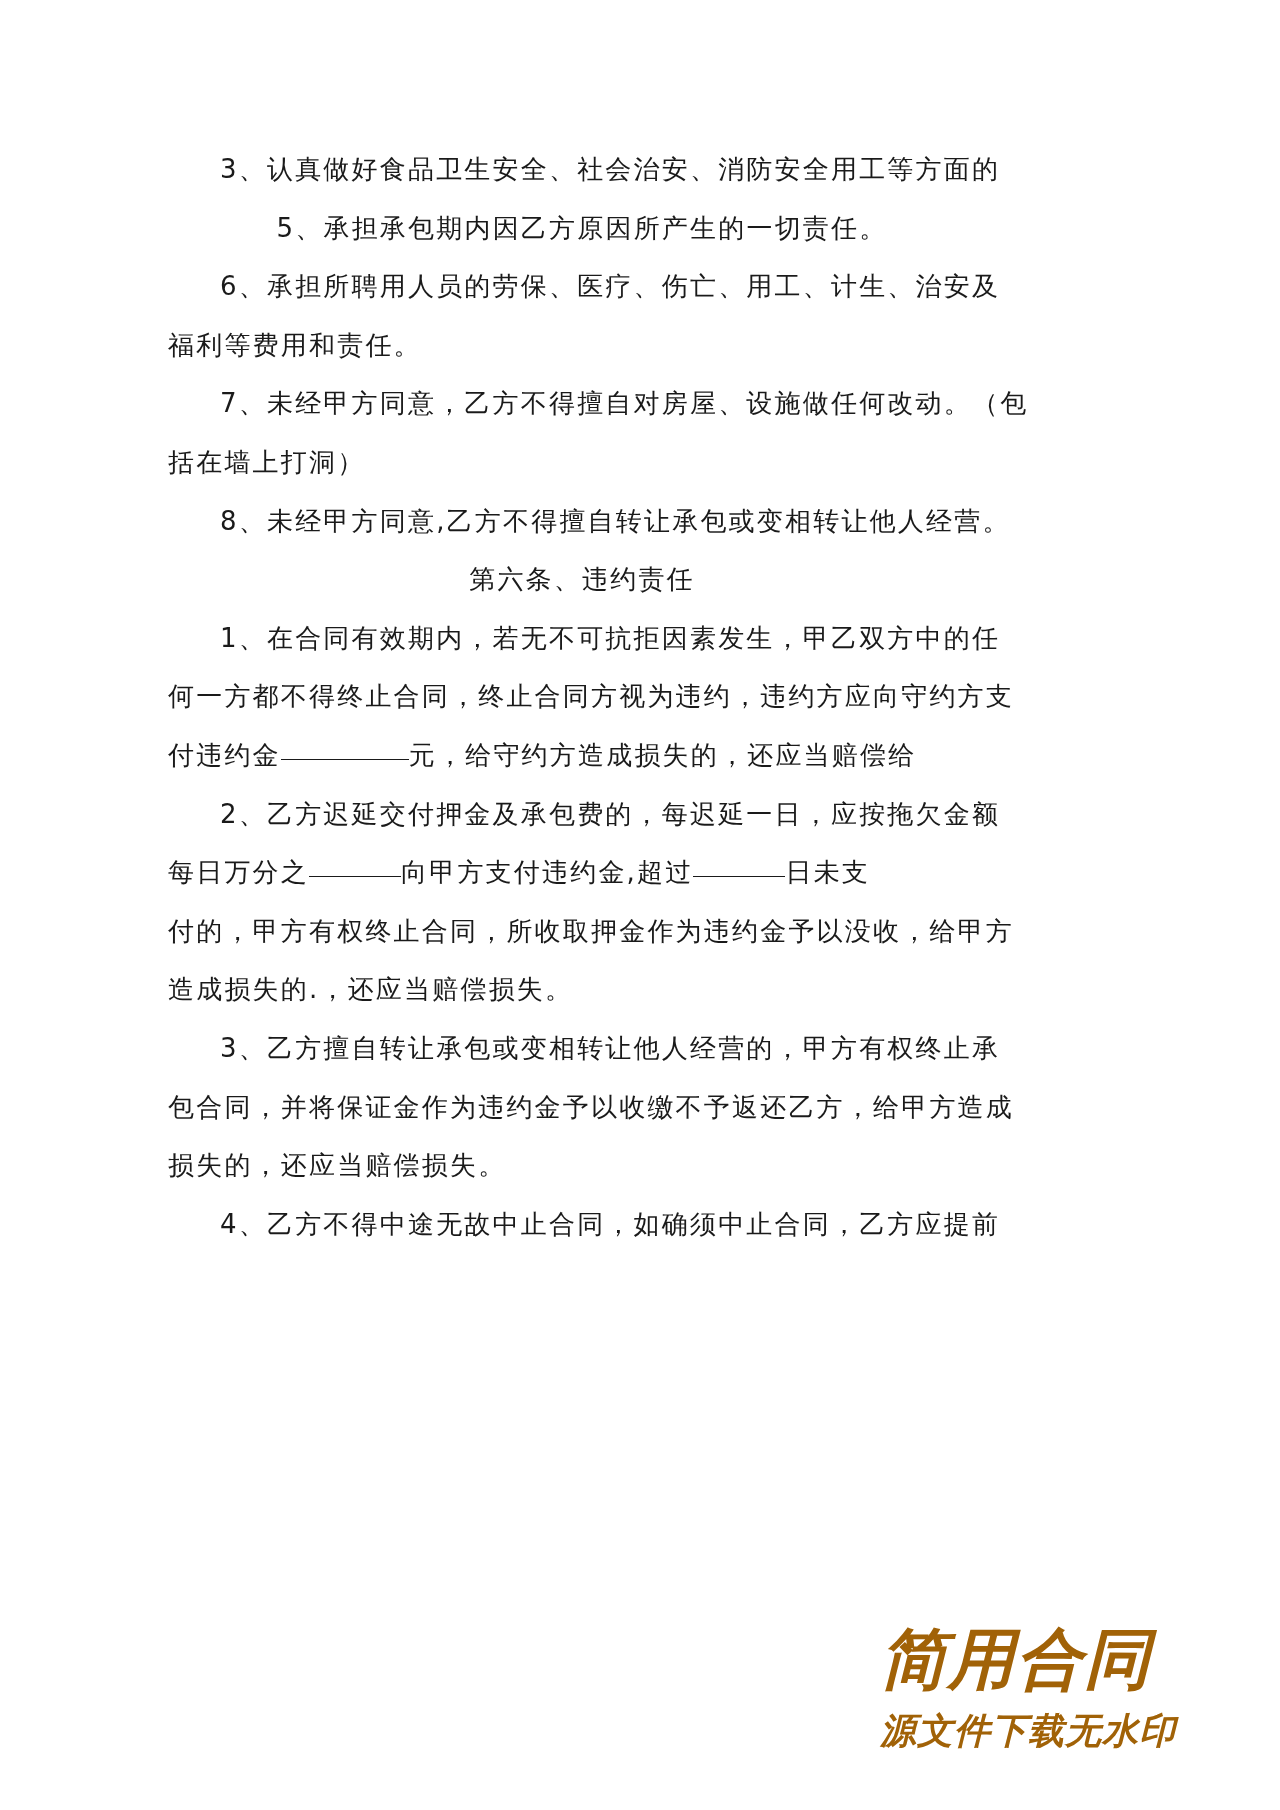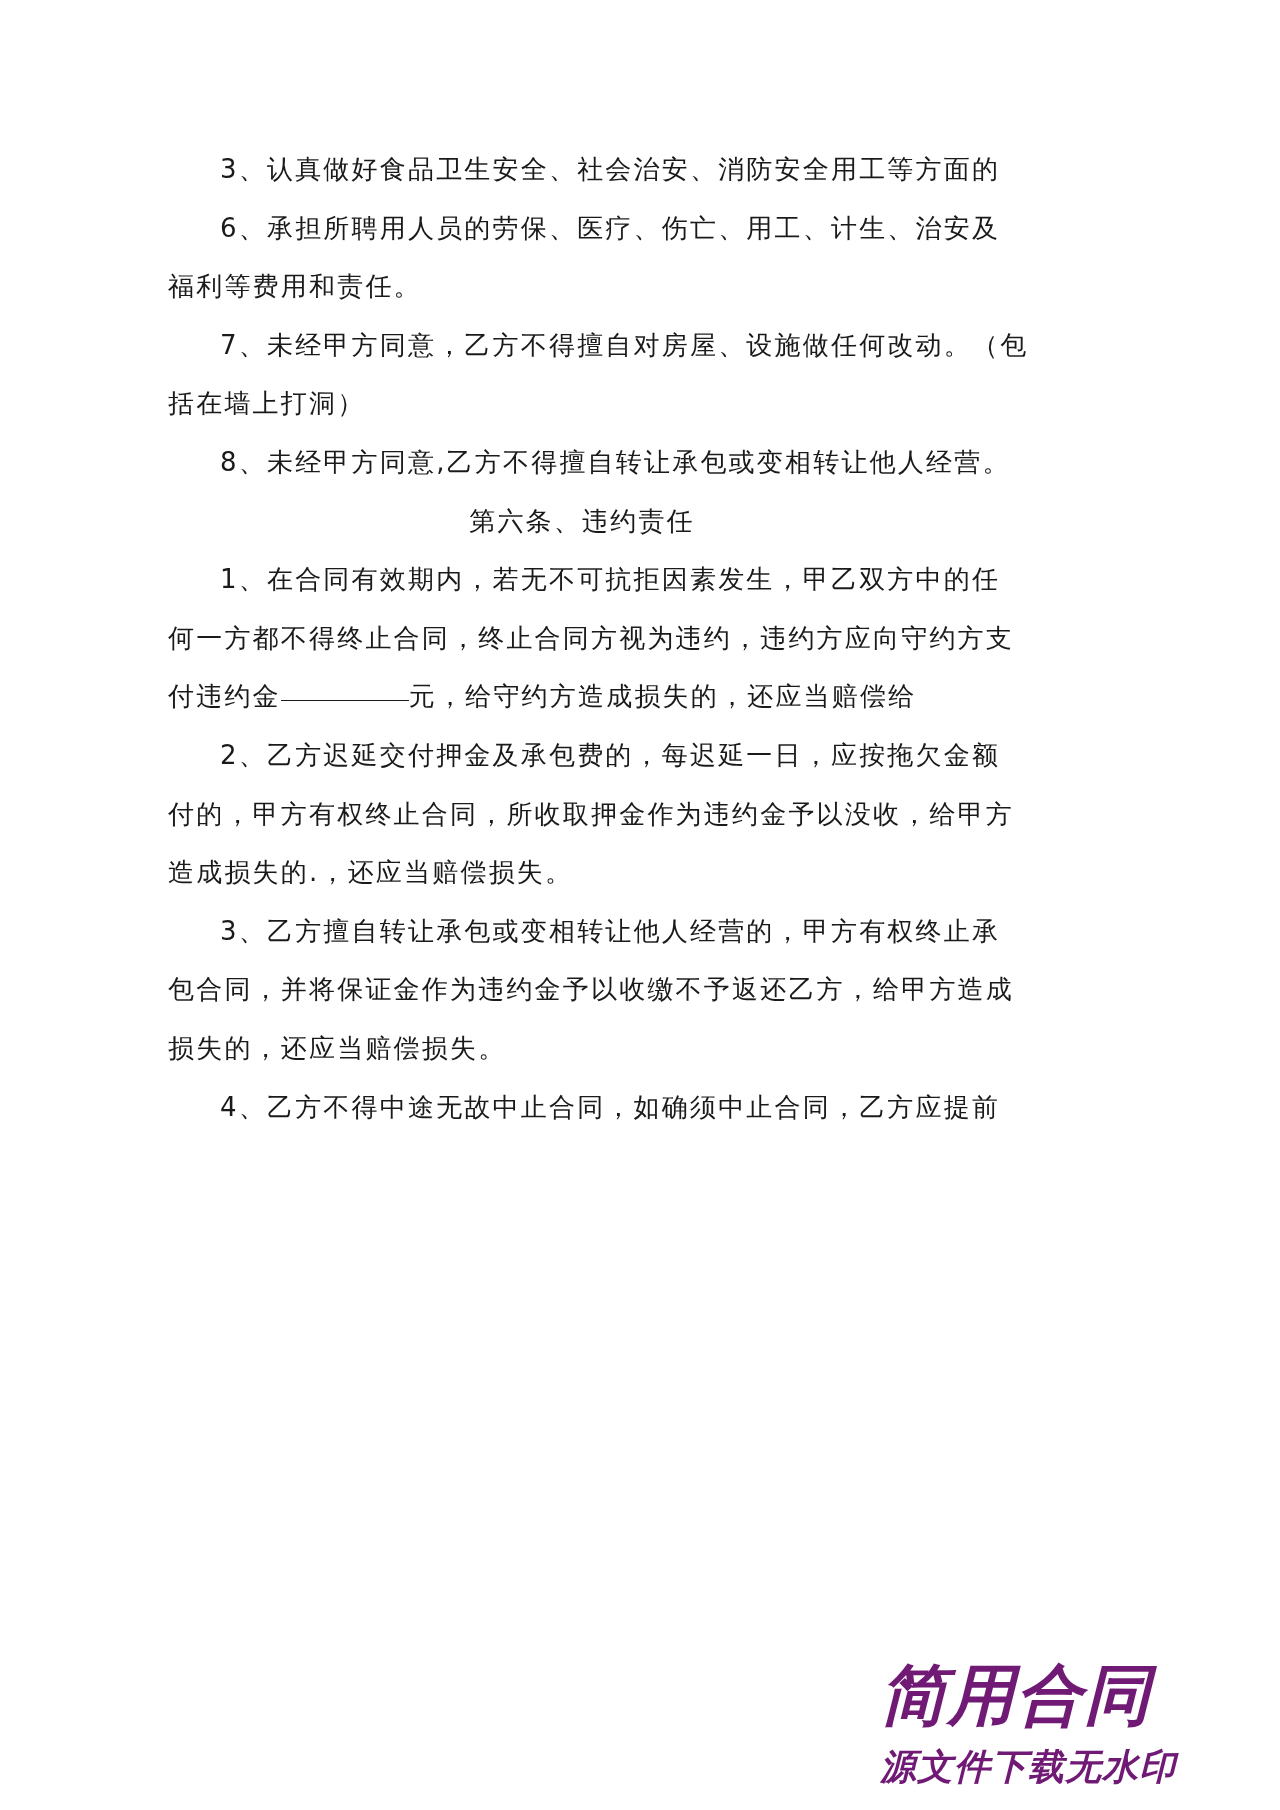--- a/index.html
+++ b/index.html
@@ -32,23 +32,23 @@
   .line.indent { padding-left: 52px; text-align: center; }
   .blank {
     display: inline-block;
     border-bottom: 1.5px solid #1a1a1a;
     height: 1px;
     vertical-align: 4px;
   }
   .watermark {
     position: absolute;
     left: 880px;
-    top: 1656px;
+    top: 1620px;
     width: 400px;
-    color: #701a75;
+    color: #a16207;
     font-family: "DejaVu Sans", sans-serif;
     font-weight: bold;
     font-style: italic;
     user-select: none;
   }
   .wm-title {
     display: block;
     font-size: 66px;
     line-height: 80px;
     letter-spacing: 2px;
@@ -59,32 +59,36 @@
     line-height: 50px;
     letter-spacing: 1px;
     margin-top: 6px;
   }
 </style>
 </head>
 <body>
 
 <div class="page">
   <span class="line indent">3、认真做好食品卫生安全、社会治安、消防安全用工等方面的</span>
+  <span class="line indent">5、承担承包期内因乙方原因所产生的一切责任。</span>
   <span class="line indent">6、承担所聘用人员的劳保、医疗、伤亡、用工、计生、治安及</span>
   <span class="line">福利等费用和责任。</span>
   <span class="line indent">7、未经甲方同意，乙方不得擅自对房屋、设施做任何改动。（包</span>
   <span class="line">括在墙上打洞）</span>
   <span class="line indent">8、未经甲方同意,乙方不得擅自转让承包或变相转让他人经营。</span>
   <span class="line indent">第六条、违约责任</span>
   <span class="line indent">1、在合同有效期内，若无不可抗拒因素发生，甲乙双方中的任</span>
   <span class="line">何一方都不得终止合同，终止合同方视为违约，违约方应向守约方支</span>
   <span class="line">
     <span>付违约金</span><span class="blank" style="width:128px"></span><span>元，给守约方造成损失的，还应当赔偿给</span>
   </span>
   <span class="line indent">2、乙方迟延交付押金及承包费的，每迟延一日，应按拖欠金额</span>
+  <span class="line">
+    <span>每日万分之</span><span class="blank" style="width:92px"></span><span>向甲方支付违约金,超过</span><span class="blank" style="width:92px"></span><span>日未支</span>
+  </span>
   <span class="line">付的，甲方有权终止合同，所收取押金作为违约金予以没收，给甲方</span>
   <span class="line">造成损失的.，还应当赔偿损失。</span>
   <span class="line indent">3、乙方擅自转让承包或变相转让他人经营的，甲方有权终止承</span>
   <span class="line">包合同，并将保证金作为违约金予以收缴不予返还乙方，给甲方造成</span>
   <span class="line">损失的，还应当赔偿损失。</span>
   <span class="line indent">4、乙方不得中途无故中止合同，如确须中止合同，乙方应提前</span>
 </div>
 
 <div class="watermark">
   <span class="wm-title">简用合同</span>

